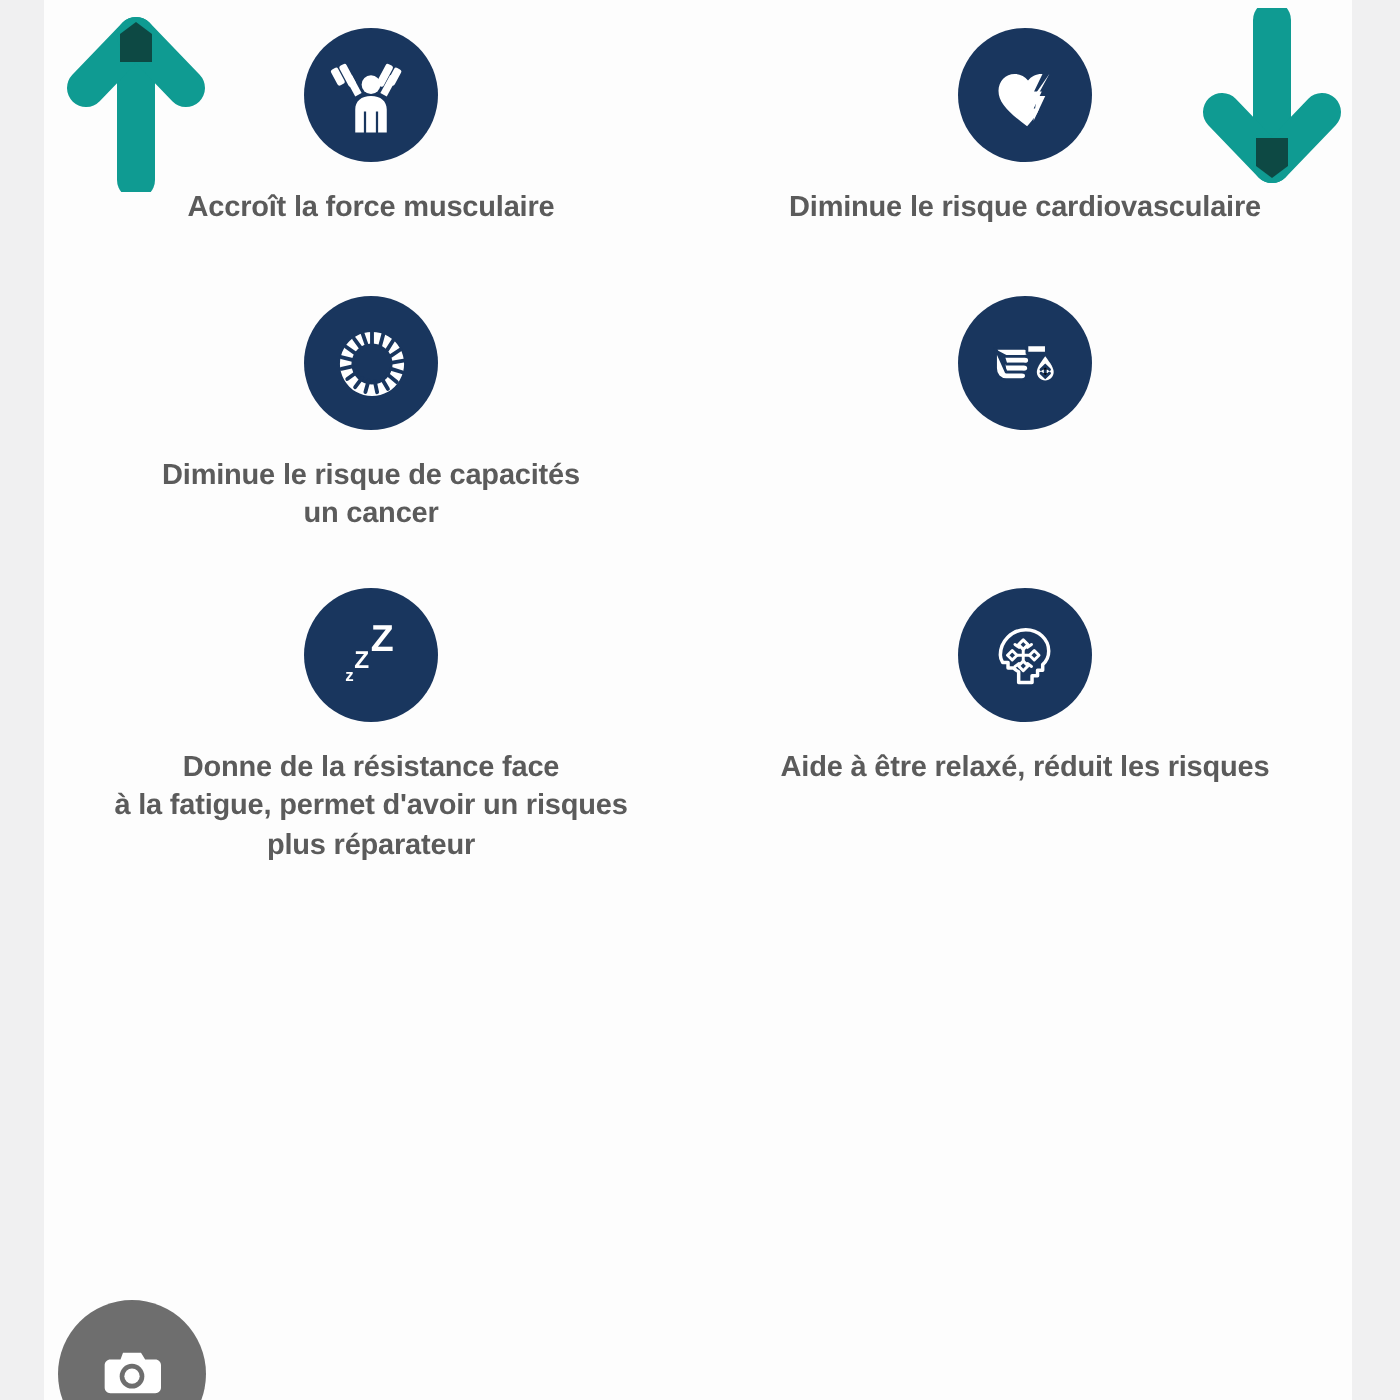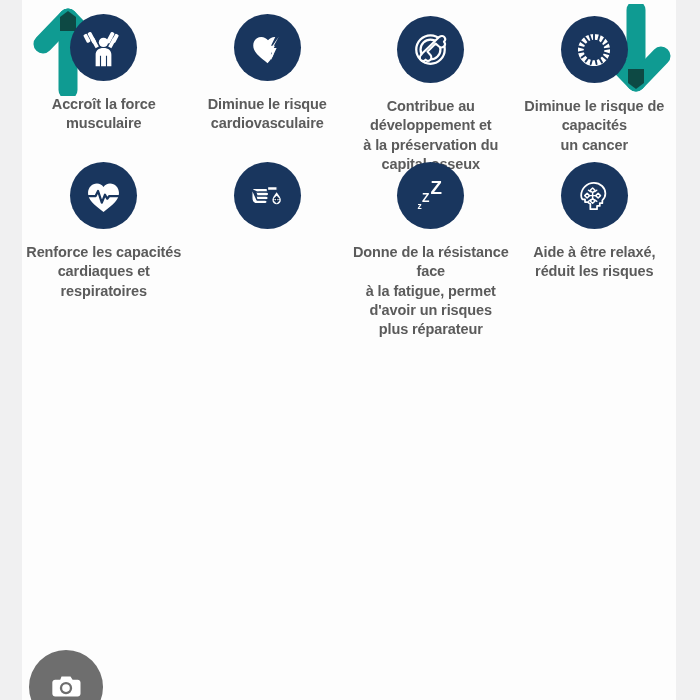--- a/index.html
+++ b/index.html
@@ -44,21 +44,21 @@
   #arrow-up   { left: 10px;  top: 4px; }
   #arrow-down { left: 578px; top: 4px; }
 
   
   #grid {
     position: absolute;
     left: 0;
     top: 0;
     width: 654px;
     display: grid;
-    grid-template-columns: 1fr 1fr 1fr 1fr;
+    grid-template-columns: 1fr 1fr;
     row-gap: 0px;
   }
   .benefit {
     display: flex;
     flex-direction: column;
     align-items: center;
     justify-content: flex-start;
     box-sizing: border-box;
     padding-top: 16px;
   }
@@ -160,35 +160,20 @@
       <div class="benefit r1">
         <div class="icon-circle">
           <svg viewBox="0 0 48 48" width="44" height="44" aria-hidden="true">
             <path fill="#ffffff" d="M24.6 40.5 C14.5 33 9 27.8 9 21.2 C9 16 12.9 12 17.8 12 c2.9 0 5.6 1.4 7.3 3.6 c1.7-2.2 4.4-3.6 7.3-3.6 l0.6 0 l-4.6 9.6 l4.2 0 l-4.4 9.2 l3 0 C29.9 34.5 27.6 37.1 24.6 40.5 z"></path>
             <path fill="#ffffff" d="M36.8 11.8 l-6.6 12.2 l4.3 0 l-6.4 13.6 l1.2-9.2 l-4 0 z"></path>
           </svg>
         </div>
         <div class="benefit-label">Diminue le risque cardiovasculaire</div>
       </div>
 
-      <div class="benefit r2">
-        <div class="icon-circle">
-          <svg viewBox="0 0 48 48" width="45" height="45" aria-hidden="true">
-            <g fill="none" stroke="#ffffff" stroke-width="2.4">
-              <circle cx="24" cy="24" r="15.2"></circle>
-              <circle cx="24" cy="24" r="10.6"></circle>
-            </g>
-            <g fill="#19365e" stroke="#ffffff" stroke-width="2.2" stroke-linejoin="round">
-              <path d="M33.5 10.5 c1.8-1.4 4.3-1.2 5.5 0.5 c1.1 1.5 0.7 3.5-0.7 4.7 c1.3 1.3 1.5 3.4 0.3 4.8 c-1.3 1.6-3.8 1.7-5.5 0.3 l-3.6-3.1 l-8.8 8.6 l3.2 3.5 c1.4 1.7 1.3 4.1-0.3 5.4 c-1.4 1.2-3.5 1-4.8-0.3 c-1.2 1.4-3.2 1.8-4.7 0.7 c-1.7-1.2-1.9-3.7-0.5-5.5 l1.7-2 l9.4-9.2 l8.8-8.4 z"></path>
-            </g>
-          </svg>
-        </div>
-        <div class="benefit-label">Contribue au développement et
-à la préservation du capital osseux</div>
-      </div>
 
       <div class="benefit r2">
         <div class="icon-circle">
           <svg viewBox="0 0 48 48" width="44" height="44" aria-hidden="true">
             <g fill="#ffffff">
               <path d="M24 6.5 a17.5 17.5 0 1 0 0.01 0 z M24 12.8 a11.2 11.2 0 1 1 -0.01 0 z" fill-rule="evenodd"></path>
             </g>
             <g stroke="#19365e" stroke-width="2.1" stroke-linecap="round">
               <path d="M24 6.5 L24 13"></path>
               <path d="M30.2 7.6 L28.5 13.9"></path>
@@ -207,30 +192,20 @@
               <path d="M9.8 14.6 L14.9 18.2"></path>
               <path d="M14.2 10.1 L17.9 15.2"></path>
               <path d="M18.8 7.1 L20.9 13.1"></path>
             </g>
           </svg>
         </div>
         <div class="benefit-label">Diminue le risque de capacités
 un cancer</div>
       </div>
 
-      <div class="benefit r3">
-        <div class="icon-circle">
-          <svg viewBox="0 0 48 48" width="45" height="45" aria-hidden="true">
-            <path fill="#ffffff" d="M24 41.5 C13.6 33.8 7.5 28.3 7.5 21.3 C7.5 15.6 11.8 11.2 17 11.2 c2.9 0 5.5 1.4 7 3.7 c1.5-2.3 4.1-3.7 7-3.7 c5.2 0 9.5 4.4 9.5 10.1 c0 7-6.1 12.5-16.5 20.2 z"></path>
-            <path fill="none" stroke="#19365e" stroke-width="2.4" stroke-linecap="round" stroke-linejoin="round" d="M8 24.6 h7.6 l2.6-5.4 l4 12.4 l3.4-8.4 l2.4 4.2 l2.2-2.8 l1.8 0 h8"></path>
-          </svg>
-        </div>
-        <div class="benefit-label">Renforce les capacités
-cardiaques et respiratoires</div>
-      </div>
 
       <div class="benefit r3">
         <div class="icon-circle">
           <svg viewBox="0 0 48 48" width="44" height="44" aria-hidden="true">
             <g fill="#ffffff" stroke="#19365e" stroke-width="1.5" stroke-linejoin="round">
               <path d="M6.5 15.5 l16.5 0 c1.6 0 2.6 1 2.6 2.2 c0 1.2-1 2.1-2.6 2.1 l-8.4 0"></path>
               <path d="M12.5 19.8 l10.8 0 c1.6 0 2.6 0.9 2.6 2.1 c0 1.2-1 2.2-2.6 2.2 l-9.4 0"></path>
               <path d="M12.8 24.1 l10 0 c1.6 0 2.6 1 2.6 2.2 c0 1.2-1 2.1-2.6 2.1 l-9.4 0"></path>
               <path d="M13.2 28.4 l8.6 0 c1.5 0 2.4 0.9 2.4 2 c0 1.2-0.9 2.1-2.4 2.1 l-8.6 0 c-3.4 0-5.8-2.5-5.8-6.2 l0-10.8 z"></path>
               <path d="M24.5 13.6 l10.6 0 l0 4.4 l-10.6 0 z"></path>

